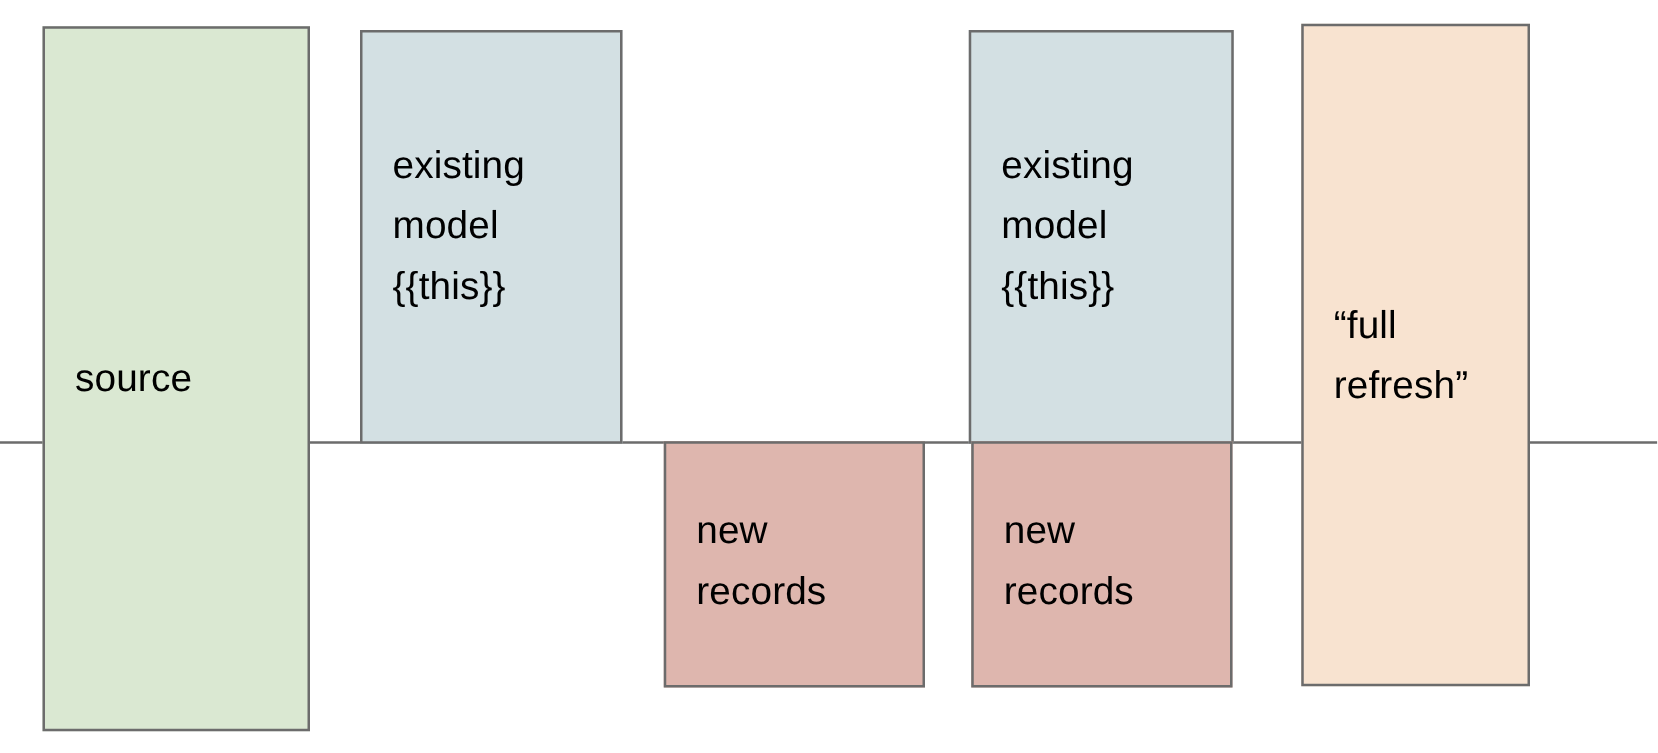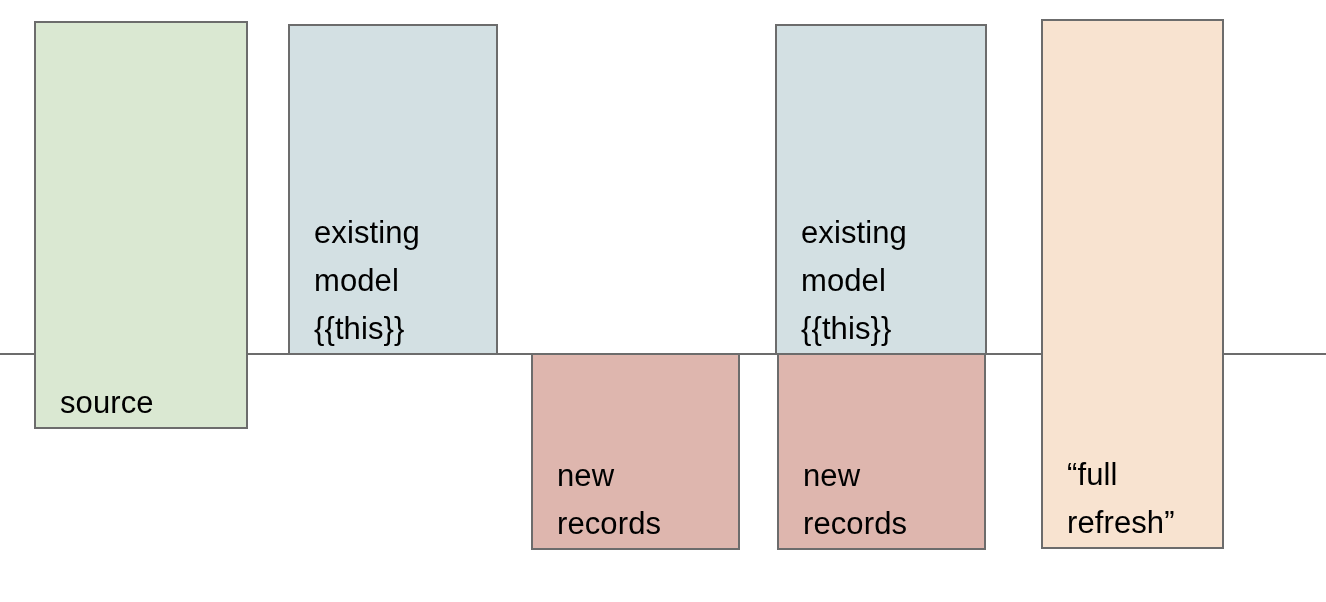--- a/index.html
+++ b/index.html
@@ -25,36 +25,36 @@
     height: 0;
     border-top: 2px solid #6c6c6c;
     top: 353px;
   }
   .box {
     position: absolute;
     box-sizing: border-box;
     border: 2px solid #1d4ed8;
     display: flex;
     flex-direction: column;
-    justify-content: flex-end;
+    justify-content: center;
     align-items: flex-start;
     padding-left: 24px;
     padding-right: 10px;
   }
   .box .label {
     font-size: 31px;
     line-height: 1.55;
     color: #000000;
     white-space: pre-line;
     text-align: left;
     letter-spacing: 0.1px;
   }
 
   
-  #box-source     { left: 34px;   top: 21px;  width: 214px; height: 408px; z-index: 3; }
+  #box-source     { left: 34px;   top: 21px;  width: 214px; height: 564px; z-index: 3; }
   #box-existing-1 { left: 288px;  top: 24px;  width: 210px; height: 331px; z-index: 3; }
   #box-new-1      { left: 531px;  top: 353px; width: 209px; height: 197px; z-index: 3; }
   #box-existing-2 { left: 775px;  top: 24px;  width: 212px; height: 331px; z-index: 3; }
   #box-new-2      { left: 777px;  top: 353px; width: 209px; height: 197px; z-index: 3; }
   #box-full-refresh { left: 1041px; top: 19px; width: 183px; height: 530px; z-index: 3; }
 
   
   #box-source .label       { margin-top: 0px; }
   #box-existing-1 .label,
   #box-existing-2 .label   { margin-top: -18px; }

